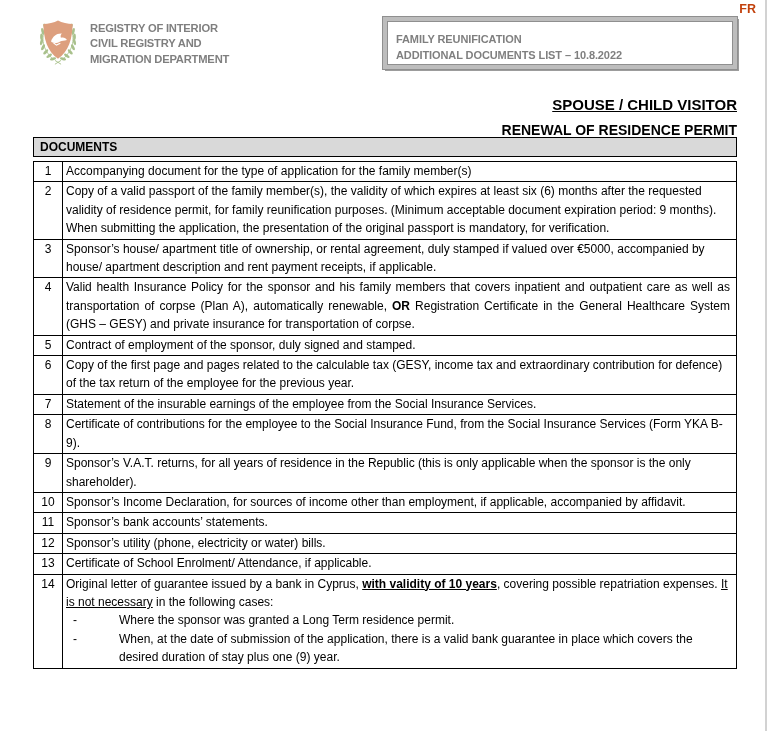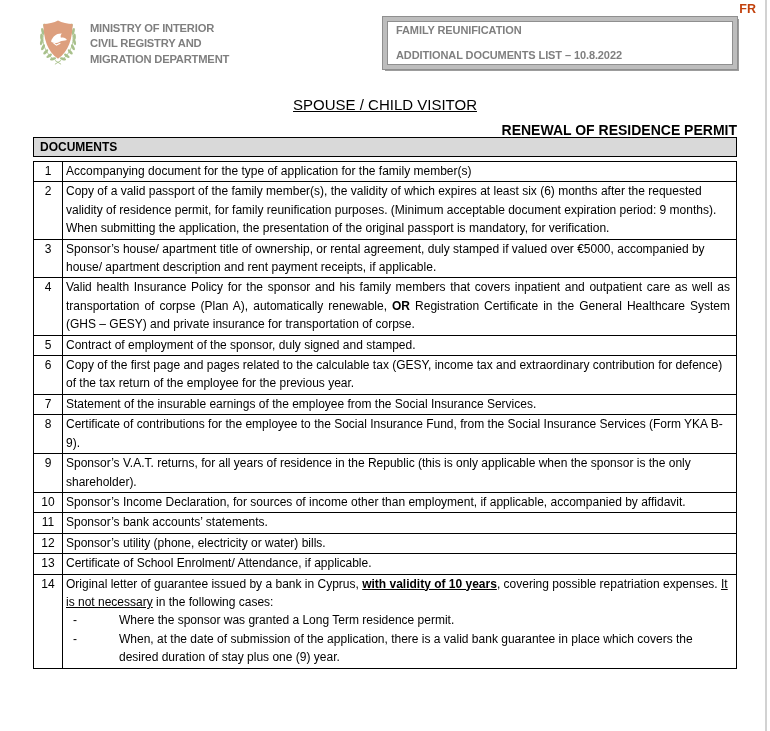--- a/index.html
+++ b/index.html
@@ -41,36 +41,36 @@
     letter-spacing: -0.2px;
     font-stretch: condensed;
   }
   .docbox {
     position: absolute;
     left: 383px; top: 17px;
     width: 354px; height: 52px;
     border: 4px solid #bdbdbd;
     box-shadow: 0 0 0 1px #8f8f8f, inset 0 0 0 1px #8f8f8f, 2px 2px 0 #9c9c9c;
     background: #ffffff;
-    padding: 3px 9px 4px 9px;
+    padding: 12px 9px 4px 9px;
     display: flex;
     flex-direction: column;
     justify-content: space-between;
     font-size: 11px;
     font-weight: bold;
     color: #7f7f7f;
     letter-spacing: -0.1px;
   }
   .title-main {
     position: absolute;
     left: 33px; top: 96px;
     width: 704px;
-    text-align: center;
+    text-align: right;
     font-size: 15px;
-    font-weight: normal;
+    font-weight: bold;
     text-decoration: underline;
   }
   .title-sub {
     position: absolute;
     left: 33px; top: 122px;
     width: 704px;
     text-align: right;
     font-size: 14px;
     font-weight: bold;
   }
@@ -146,21 +146,21 @@
         <ellipse cx="36.5" cy="55" rx="1.8" ry="4.2" transform="rotate(-74 36.5 55)"></ellipse>
         <path d="M26,57 L34,62 M34,57 L26,62" stroke="#a9c18c" stroke-width="1.2" fill="none"></path>
       </g>
       <path d="M30,5 C35,8 43,9.5 49,9.5 C49,28 44,45 30,55 C16,45 11,28 11,9.5 C17,9.5 25,8 30,5 Z" fill="#dd9f7e"></path>
       <path d="M21,32 C23,26 28,21.5 35,22 C33.5,23.8 33,25.6 33.8,27.4 C37.5,26.6 40.5,27.8 41.6,30.4 C38,31.4 35.2,31.2 32.8,32.2 C29.6,34.4 25.2,34.6 23,33.6 C21.8,33.1 21,32.6 21,32 Z" fill="#ffffff"></path>
       <path d="M24,34 L28,37 L33,34.5" fill="none" stroke="#ffffff" stroke-width="1.4"></path>
     </svg>
   </div>
 
   <div class="ministry">
-    <div>MINISTRY OF INTERIOR</div>
+    <div>REGISTRY OF INTERIOR</div>
     <div>CIVIL REGISTRY AND</div>
     <div>MIGRATION DEPARTMENT</div>
   </div>
 
   <div class="docbox">
     <div>FAMILY REUNIFICATION</div>
     <div>ADDITIONAL DOCUMENTS LIST – 10.8.2022</div>
   </div>
 
   <div class="title-main">SPOUSE / CHILD VISITOR</div>

